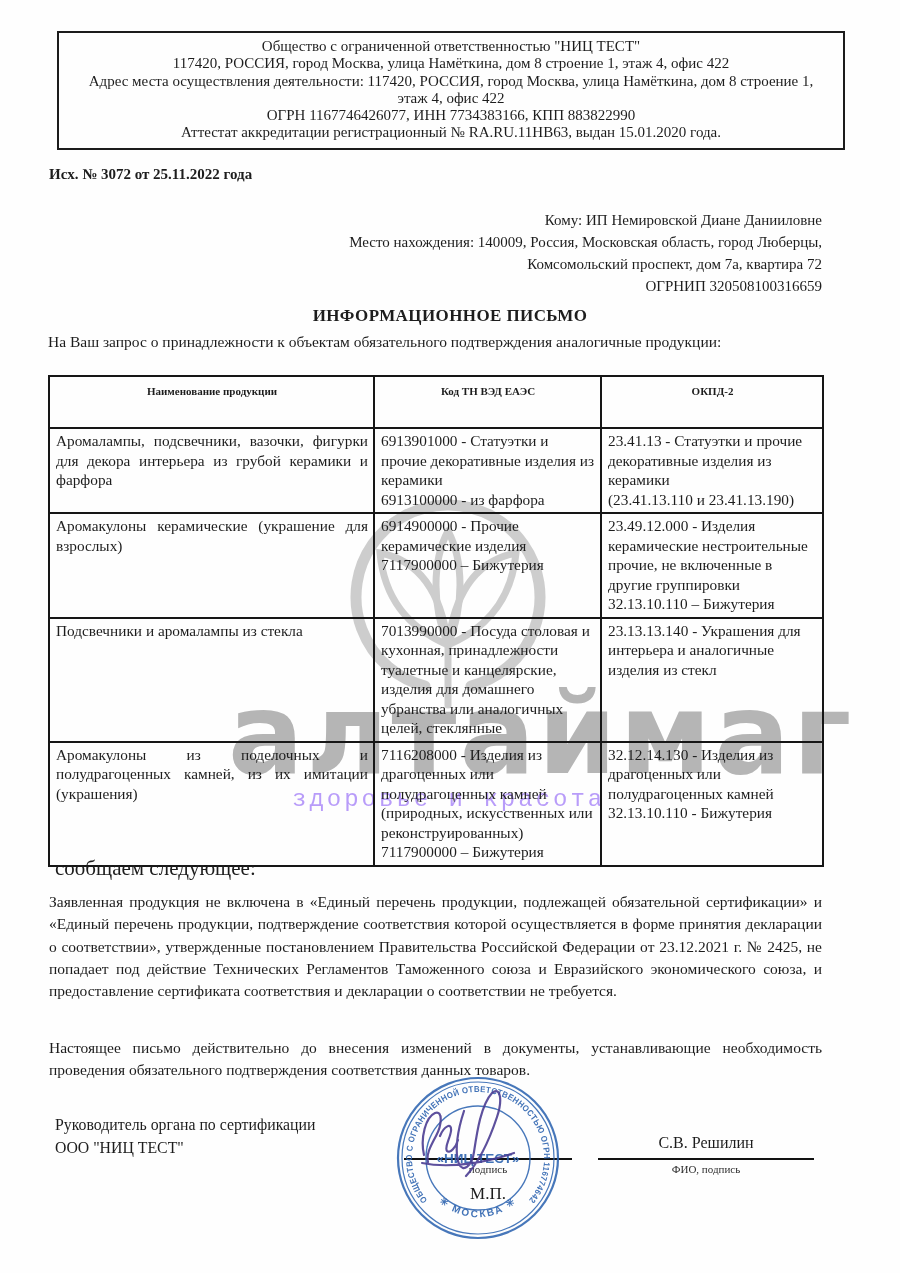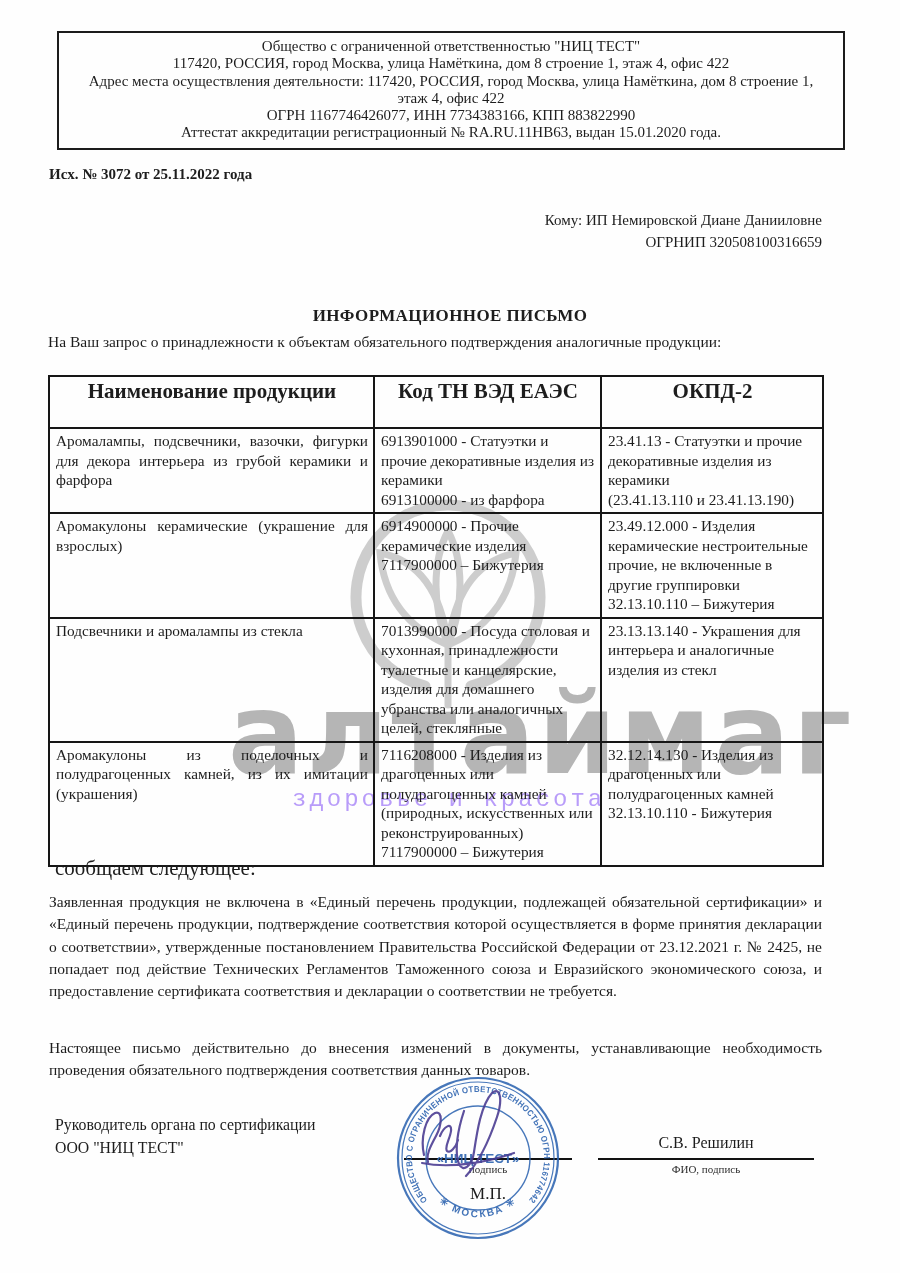--- a/index.html
+++ b/index.html
@@ -62,21 +62,21 @@
     border-collapse: collapse; table-layout: fixed;
     font-size: 15.3px; line-height: 19.5px;
   }
   table.prod col.c1 { width: 325px; }
   table.prod col.c2 { width: 227px; }
   table.prod col.c3 { width: 222px; }
   table.prod th, table.prod td {
     border: 2px solid #161616; vertical-align: top;
     padding: 2px 5px 3px 6px;
   }
-  table.prod th { font-size: 21px; font-weight: bold; text-align: center; height: 42px; padding-top: 5px; }
+  table.prod th { font-size: 11px; font-weight: bold; text-align: center; height: 42px; padding-top: 5px; }
   td.name { text-align: justify; padding-right: 14px; }
   td.code { white-space: pre-line; }
   tr.r0 { height: 76px; } tr.r1 { height: 95px; } tr.r2 { height: 110px; } tr.r3 { height: 124px; }
 
   .lead  { position: absolute; left: 55px; top: 856px; font-size: 21px; }
   .para {
     position: absolute; left: 49px; width: 773px; margin: 0;
     font-size: 15.5px; line-height: 22.3px; text-align: justify;
   }
   .p1 { top: 891px; }
@@ -128,20 +128,21 @@
       <div>117420, РОССИЯ, город Москва, улица Намёткина, дом 8 строение 1, этаж 4, офис 422</div>
       <div>Адрес места осуществления деятельности: 117420, РОССИЯ, город Москва, улица Намёткина, дом 8 строение 1, этаж 4, офис 422</div>
       <div>ОГРН 1167746426077, ИНН 7734383166, КПП 883822990</div>
       <div>Аттестат аккредитации регистрационный № RA.RU.11НВ63, выдан 15.01.2020 года.</div>
     </div>
 
     <div class="ref">Исх. № 3072 от 25.11.2022 года</div>
 
     <div class="recipient">
       <div>Кому: ИП Немировской Диане Данииловне</div>
+      <div>Место нахождения: 140009, Россия, Московская область, город Люберцы, Комсомольский проспект, дом 7а, квартира 72</div>
       <div>ОГРНИП 320508100316659</div>
     </div>
 
     <div class="doc-title">ИНФОРМАЦИОННОЕ ПИСЬМО</div>
 
     <div class="intro">На Ваш запрос о принадлежности к объектам обязательного подтверждения аналогичные продукции:</div>
 
     <table class="prod">
       <colgroup>
           <col class="c1">

